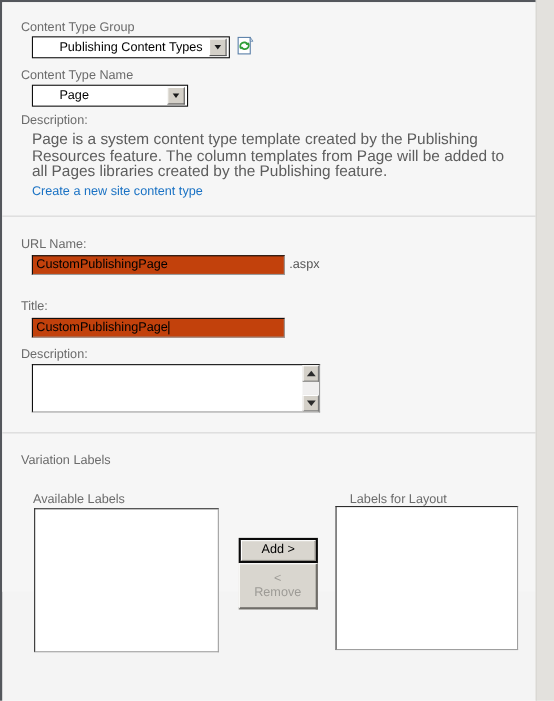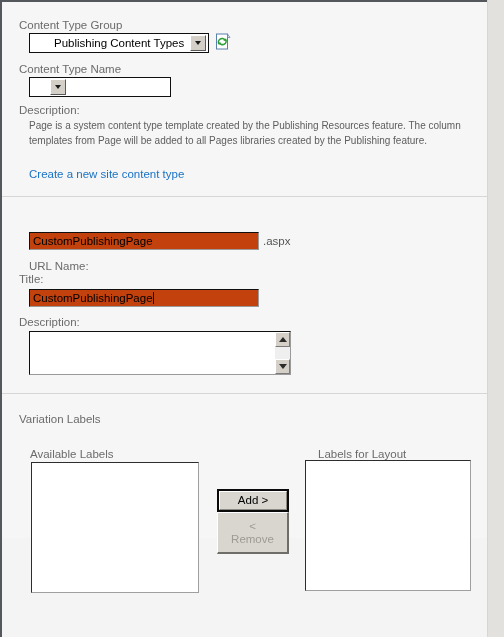--- a/index.html
+++ b/index.html
@@ -144,21 +144,21 @@
     cursor: pointer;
   }
 
   
   #desc-label { left: 17px; top: 102px; }
   #desc-body {
     position: absolute;
     left: 27px; top: 117px;
     width: 440px;
     color: #5d5d5d;
-    font-size: 10px;
+    font-size: 14px;
     line-height: 14.5px;
   }
   #create-link {
     position: absolute;
     left: 27px; top: 166px;
     color: #1a72c4;
     font-size: 11.5px;
     text-decoration: none;
     cursor: pointer;
   }
@@ -188,21 +188,21 @@
     height: 12px;
     background: #000000;
     margin-left: 0px;
   }
   #aspx-suffix {
     position: absolute;
     left: 261px; top: 233px;
     color: #555555;
     font-size: 11.5px;
   }
-  #url-name-label { left: 27px; top: 214px; margin-top: 44px; }
+  #url-name-label { left: 17px; top: 214px; }
   #title-label    { left: 17px; top: 271px; }
   #desc2-label    { left: 17px; top: 314px; }
 
   
   #txtarea-description {
     position: absolute;
     left: 27px; top: 329px;
     width: 262px; height: 44px;
     box-sizing: border-box;
     background: #ffffff;
@@ -351,20 +351,21 @@
           <path d="M4 11 A3.2 3.2 0 0 1 10 7.2" fill="none" stroke="#2f9e38" stroke-width="1.7"></path>
           <path d="M10.6 5.3 L11.2 8.1 L8.4 7.6 Z" fill="#2f9e38"></path>
           <path d="M10.5 6.2 A3.2 3.2 0 0 1 4.6 10.1" fill="none" stroke="#2f9e38" stroke-width="1.7"></path>
           <path d="M4 12 L3.4 9.2 L6.2 9.7 Z" fill="#2f9e38"></path>
         </svg>
       </span>
 
       <div class="field-label" style="left:17px; top:61px;">Content Type Name</div>
 
       <div class="dropdown" id="dd-content-type-name">
+        <span class="dd-text">Page</span>
         <span class="dd-arrow-box">
           <span class="dd-arrow-glyph"></span>
         </span>
       </div>
 
       <div class="field-label" id="desc-label">Description:</div>
 
       <div id="desc-body">Page is a system content type template created by the Publishing Resources feature. The column templates from Page will be added to all Pages libraries created by the Publishing feature.</div>
 
       <a id="create-link" href="#">Create a new site content type</a>

